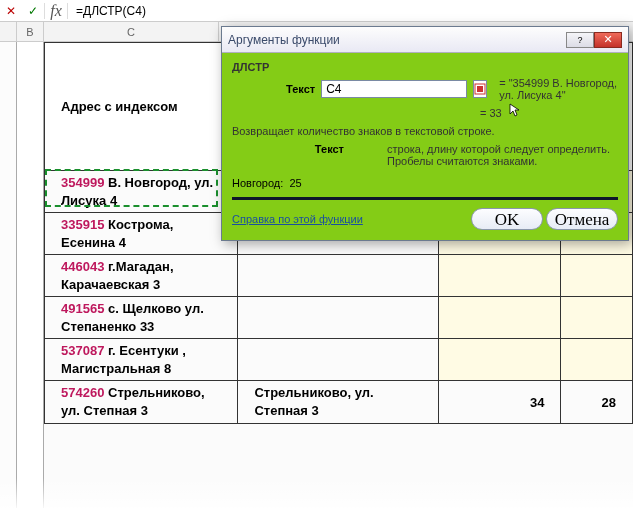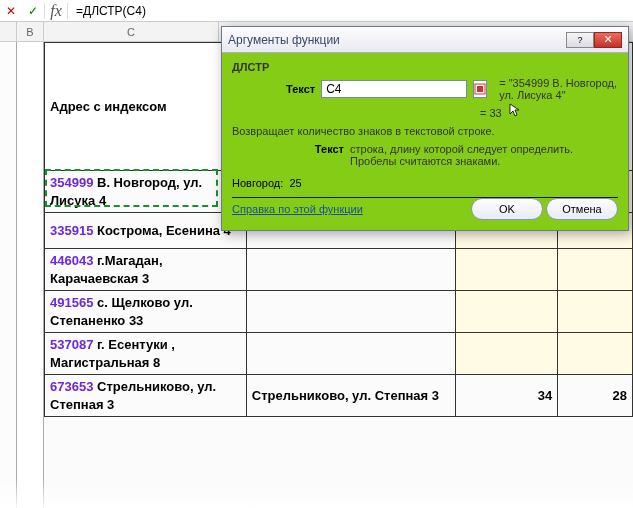--- a/index.html
+++ b/index.html
@@ -20,28 +20,28 @@
   .ch { border-right: 1px solid #ccc; display:flex; align-items:center; justify-content:center; color:#666; font-size:11px; }
   .ch-a { width: 17px; }
   .ch-b { width: 27px; }
   .ch-c { width: 175px; }
 
   
   .sheet { position: absolute; top: 42px; left: 0; width: 633px; }
   .colA { position:absolute; left:0; top:0; width:17px; height:466px; background:#fcfcfc; border-right:1px solid #aaa;}
   .colB { position:absolute; left:17px; top:0; width:27px; height:466px; background:#fff; border-right:1px solid #aaa;}
   table.grid { position:absolute; left:44px; top:0; border-collapse: collapse; width: 589px; }
-  table.grid th, table.grid td { border: 1px solid #333; padding: 3px 5px; vertical-align: middle; font-size: 13px; }
+  table.grid th, table.grid td { border: 1px solid #333; padding: 3px 16px; vertical-align: middle; font-size: 13px; }
   table.grid thead th { height: 128px; vertical-align: middle; font-weight: bold; text-align:left; background:#fff; }
   .hdr1 { width: 173px; position:relative; }
   .hdr2 { width: 179px; }
   .hdr3 { width: 86px; }
   .hdr4 { width: 64px; }
   .marq { position:absolute; left:0; top:126px; width:173px; height:38px; border:2px dashed #1a8f2d; pointer-events:none; }
-  .idx { color: #6d28d9; font-weight: bold; }
+  .idx { color: #be185d; font-weight: bold; }
   td.addr { font-weight: bold; line-height:1.35; height:36px;}
   td.formula { background: #fff9d8; font-weight: bold; }
   td.yellow { background: #fffbe4; }
   td.rnum { text-align:right; font-weight:bold; }
 
   
   .dialog { position:absolute; left:221px; top:26px; width:408px; border:1px solid #6b7a8f; box-shadow:3px 3px 12px rgba(0,0,0,.35); background:#84cc16; font-size:11px; }
   .titlebar { display:flex; align-items:center; height:26px; background:linear-gradient(#fdfdfd,#e9e9f4); border-bottom:1px solid #b0b0c0; padding:0 6px; }
   .titlebar .wt { color:#3a4a6a; font-weight:normal; font-size:12px; flex:1; }
   .wbtns { display:flex; gap:0; }
@@ -53,25 +53,25 @@
   .arglabel { font-weight:bold; width:40px; text-align:right; }
   .arginput { width:146px; height:18px; border:1px solid #7a8aa3; background:#fff; padding:0 4px; font-size:12px; }
   .refbtn { width:18px; height:18px; border:1px solid #7a8aa3; background:#fff; display:flex; align-items:center; justify-content:center; }
   .refbtn svg { width:12px; height:12px; }
   .evaltext { color:#333; margin-left:6px; }
   .eq33 { margin:2px 0 6px 248px; color:#333; }
   .cursor { display:inline-block; margin-left:4px; }
   .desc { color:#333; margin:4px 0 6px 0; }
   .argdesc { display:flex; gap:6px; margin:2px 0 10px 72px; }
   .argdesc .k { font-weight:bold; text-align:right; width:40px; }
-  .argdesc .v { flex:1; color:#333; }
+  .argdesc .v { flex:1; color:#333;margin-left:37px; }
   .val { margin:8px 0 8px 0; }
-  .btnrow { display:flex; align-items:center; justify-content:space-between; border-top:1px solid #0f172a; }
+  .btnrow { display:flex; align-items:center; justify-content:space-between; border-top:3px solid #0f172a; padding-top:8px; }
   .hlink { color:#1a4fa0; text-decoration:underline; cursor:pointer; }
-  .pushbtn { width:72px; height:22px; border:1px solid #8a97ab; background:linear-gradient(#fdfdff,#e7ecf5); border-radius:11px; font-size:11px; }
+  .pushbtn { width:72px; height:22px; border:1px solid #8a97ab; background:linear-gradient(#fdfdff,#e7ecf5); border-radius:11px; font-size:17px;font-family:Liberation Serif, serif; }
   .fadeB { position:absolute; left:0; bottom:0; width:633px; height:30px; background:linear-gradient(rgba(255,255,255,0),rgba(255,255,255,.9)); pointer-events:none;}
 </style>
 </head>
 <body>
 
 <div class="app">
 
   <div class="formula-bar">
     <div class="fb-ctrl red">✕</div>
     <div class="fb-ctrl green">✓</div>
@@ -128,21 +128,21 @@
             <td class="yellow"></td>
             <td class="yellow"></td>
           </tr>
           <tr>
             <td class="addr"><span class="idx">537087</span><span> г. Есентуки , Магистральная 8</span></td>
             <td class="addr"></td>
             <td class="yellow"></td>
             <td class="yellow"></td>
           </tr>
           <tr>
-            <td class="addr"><span class="idx">673653</span><span> Стрельниково, ул. Степная 3</span></td>
+            <td class="addr"><span class="idx">574260</span><span> Стрельниково, ул. Степная 3</span></td>
             <td class="addr">Стрельниково, ул. Степная 3</td>
             <td class="rnum">34</td>
             <td class="rnum">28</td>
           </tr>
         </tbody>
     </table>
   </div>
 
   <div class="dialog">
     <div class="titlebar">

